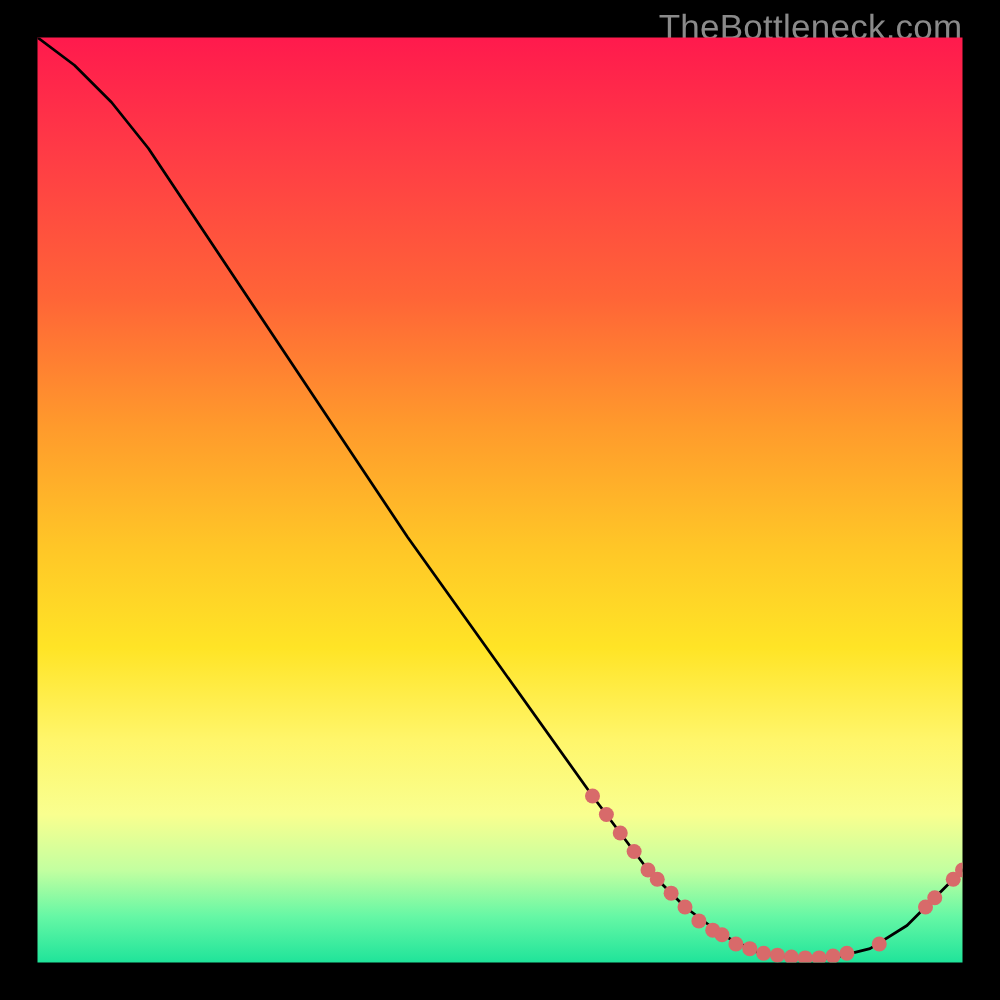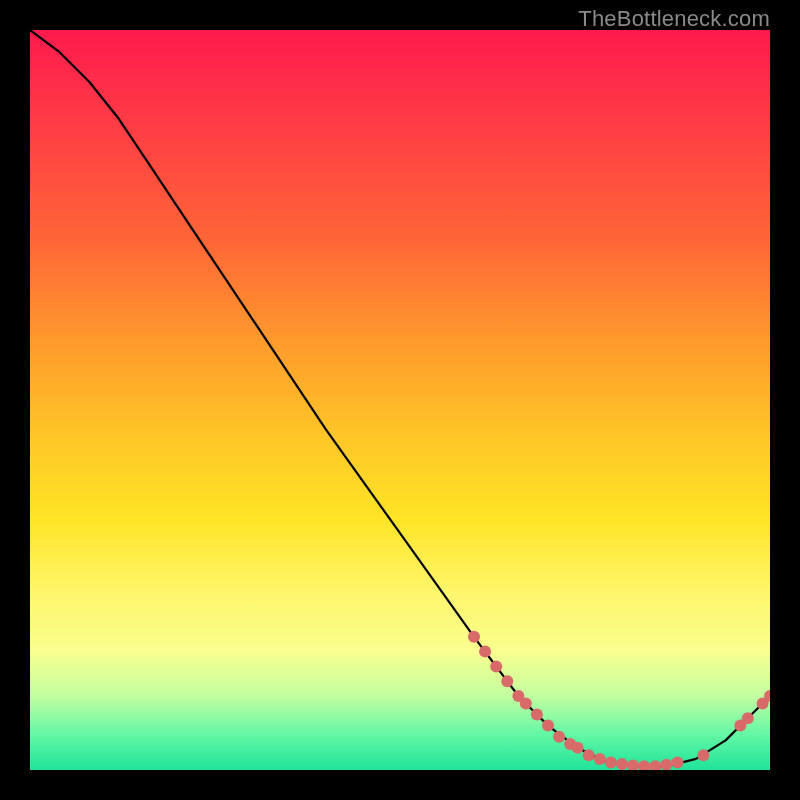--- a/index.html
+++ b/index.html
@@ -37,21 +37,21 @@
       #c3ffa0 90%,
       #66f7a5 95%,
       #1fe49a 100%
     );
   }
   .watermark {
     position: absolute;
     top: 6px;
     right: 30px;
     color: #8a8a8a;
-    font-size: 22px;
+    font-size: 28px;
     letter-spacing: 0.2px;
     user-select: none;
   }
   svg.overlay {
     position: absolute;
     left: 0;
     top: 0;
     width: 740px;
     height: 740px;
   }

